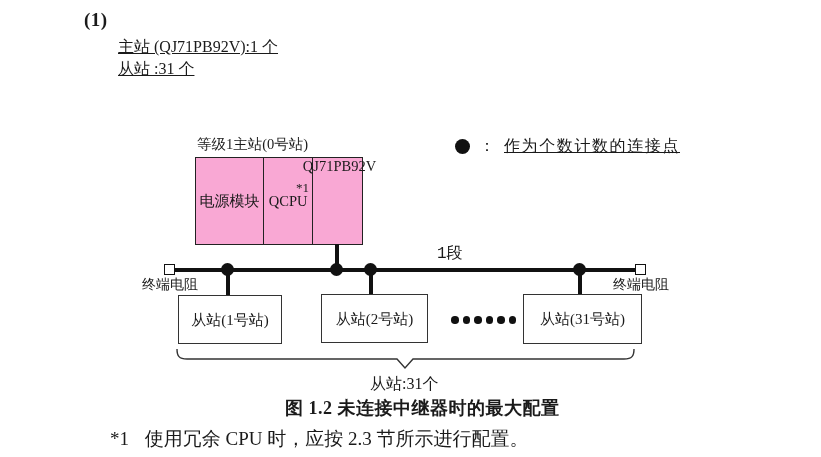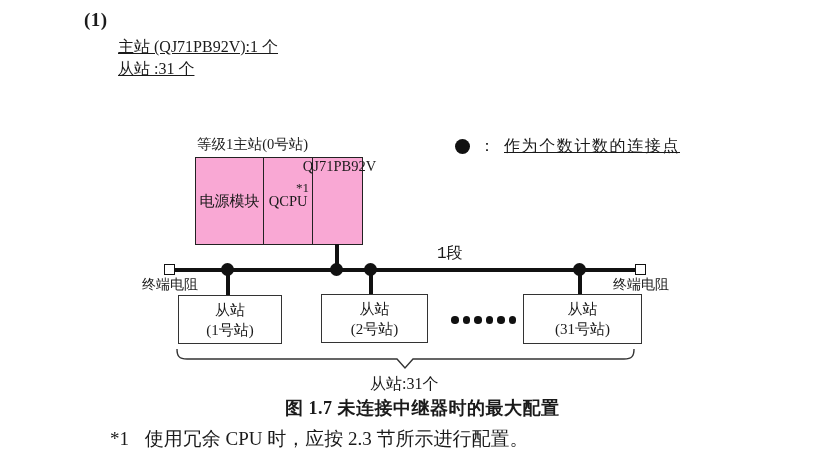--- a/index.html
+++ b/index.html
@@ -29,21 +29,21 @@
   
   .busline{position:absolute;left:175px;top:268px;width:460px;height:4px;background:#111;}
   .terminator{position:absolute;width:11px;height:11px;background:#fff;border:1.6px solid #111;
     box-sizing:border-box;}
   .busdot{position:absolute;width:13px;height:13px;border-radius:50%;background:#111;}
   .vline{position:absolute;width:4px;background:#111;}
   .term-label{position:absolute;font-size:14px;white-space:nowrap;}
   .segment-label{position:absolute;left:437px;top:243px;font-size:16px;white-space:nowrap;font-family:Liberation Mono, monospace;}
   
   .slave-box{position:absolute;border:1.5px solid #333;background:#fff;box-sizing:border-box;
-    display:flex;flex-direction:column;justify-content:center;align-items:center;
+    display:flex;flex-direction:row;justify-content:center;align-items:center;
     font-size:15px;line-height:20px;}
   .edots{position:absolute;left:451px;top:316px;display:flex;gap:4px;align-items:center;}
   .edot{width:7.5px;height:7.5px;border-radius:50%;background:#111;}
   
   .brace-svg{position:absolute;left:176px;top:347px;}
   .brace-label{position:absolute;left:370px;top:374px;width:92px;text-align:left;
     font-size:16px;white-space:nowrap;}
   
   .caption{position:absolute;left:285px;top:396px;font-size:18px;font-weight:bold;
     letter-spacing:0.5px;white-space:nowrap;}
@@ -122,19 +122,19 @@
         <span class="edot"></span>
         <span class="edot"></span>
       </div>
 
     <svg class="brace-svg" width="462" height="26" viewBox="0 0 462 26">
       <path d="M 1 2 C 1 9 3 12 11 12 L 221 12 L 229 21 L 237 12 L 448 12 C 456 12 458 9 458 2" fill="none" stroke="#333" stroke-width="1.4"></path>
     </svg>
     <div class="brace-label">从站:31个</div>
   </div>
 
-  <div class="caption">图 1.7 未连接中继器时的最大配置</div>
+  <div class="caption">图 1.2 未连接中继器时的最大配置</div>
   <div class="footnote">
     <span class="ref">*1</span>
     <span>使用冗余 CPU 时，应按 2.3 节所示进行配置。</span>
   </div>
 
 </div>
 
 </body></html>

